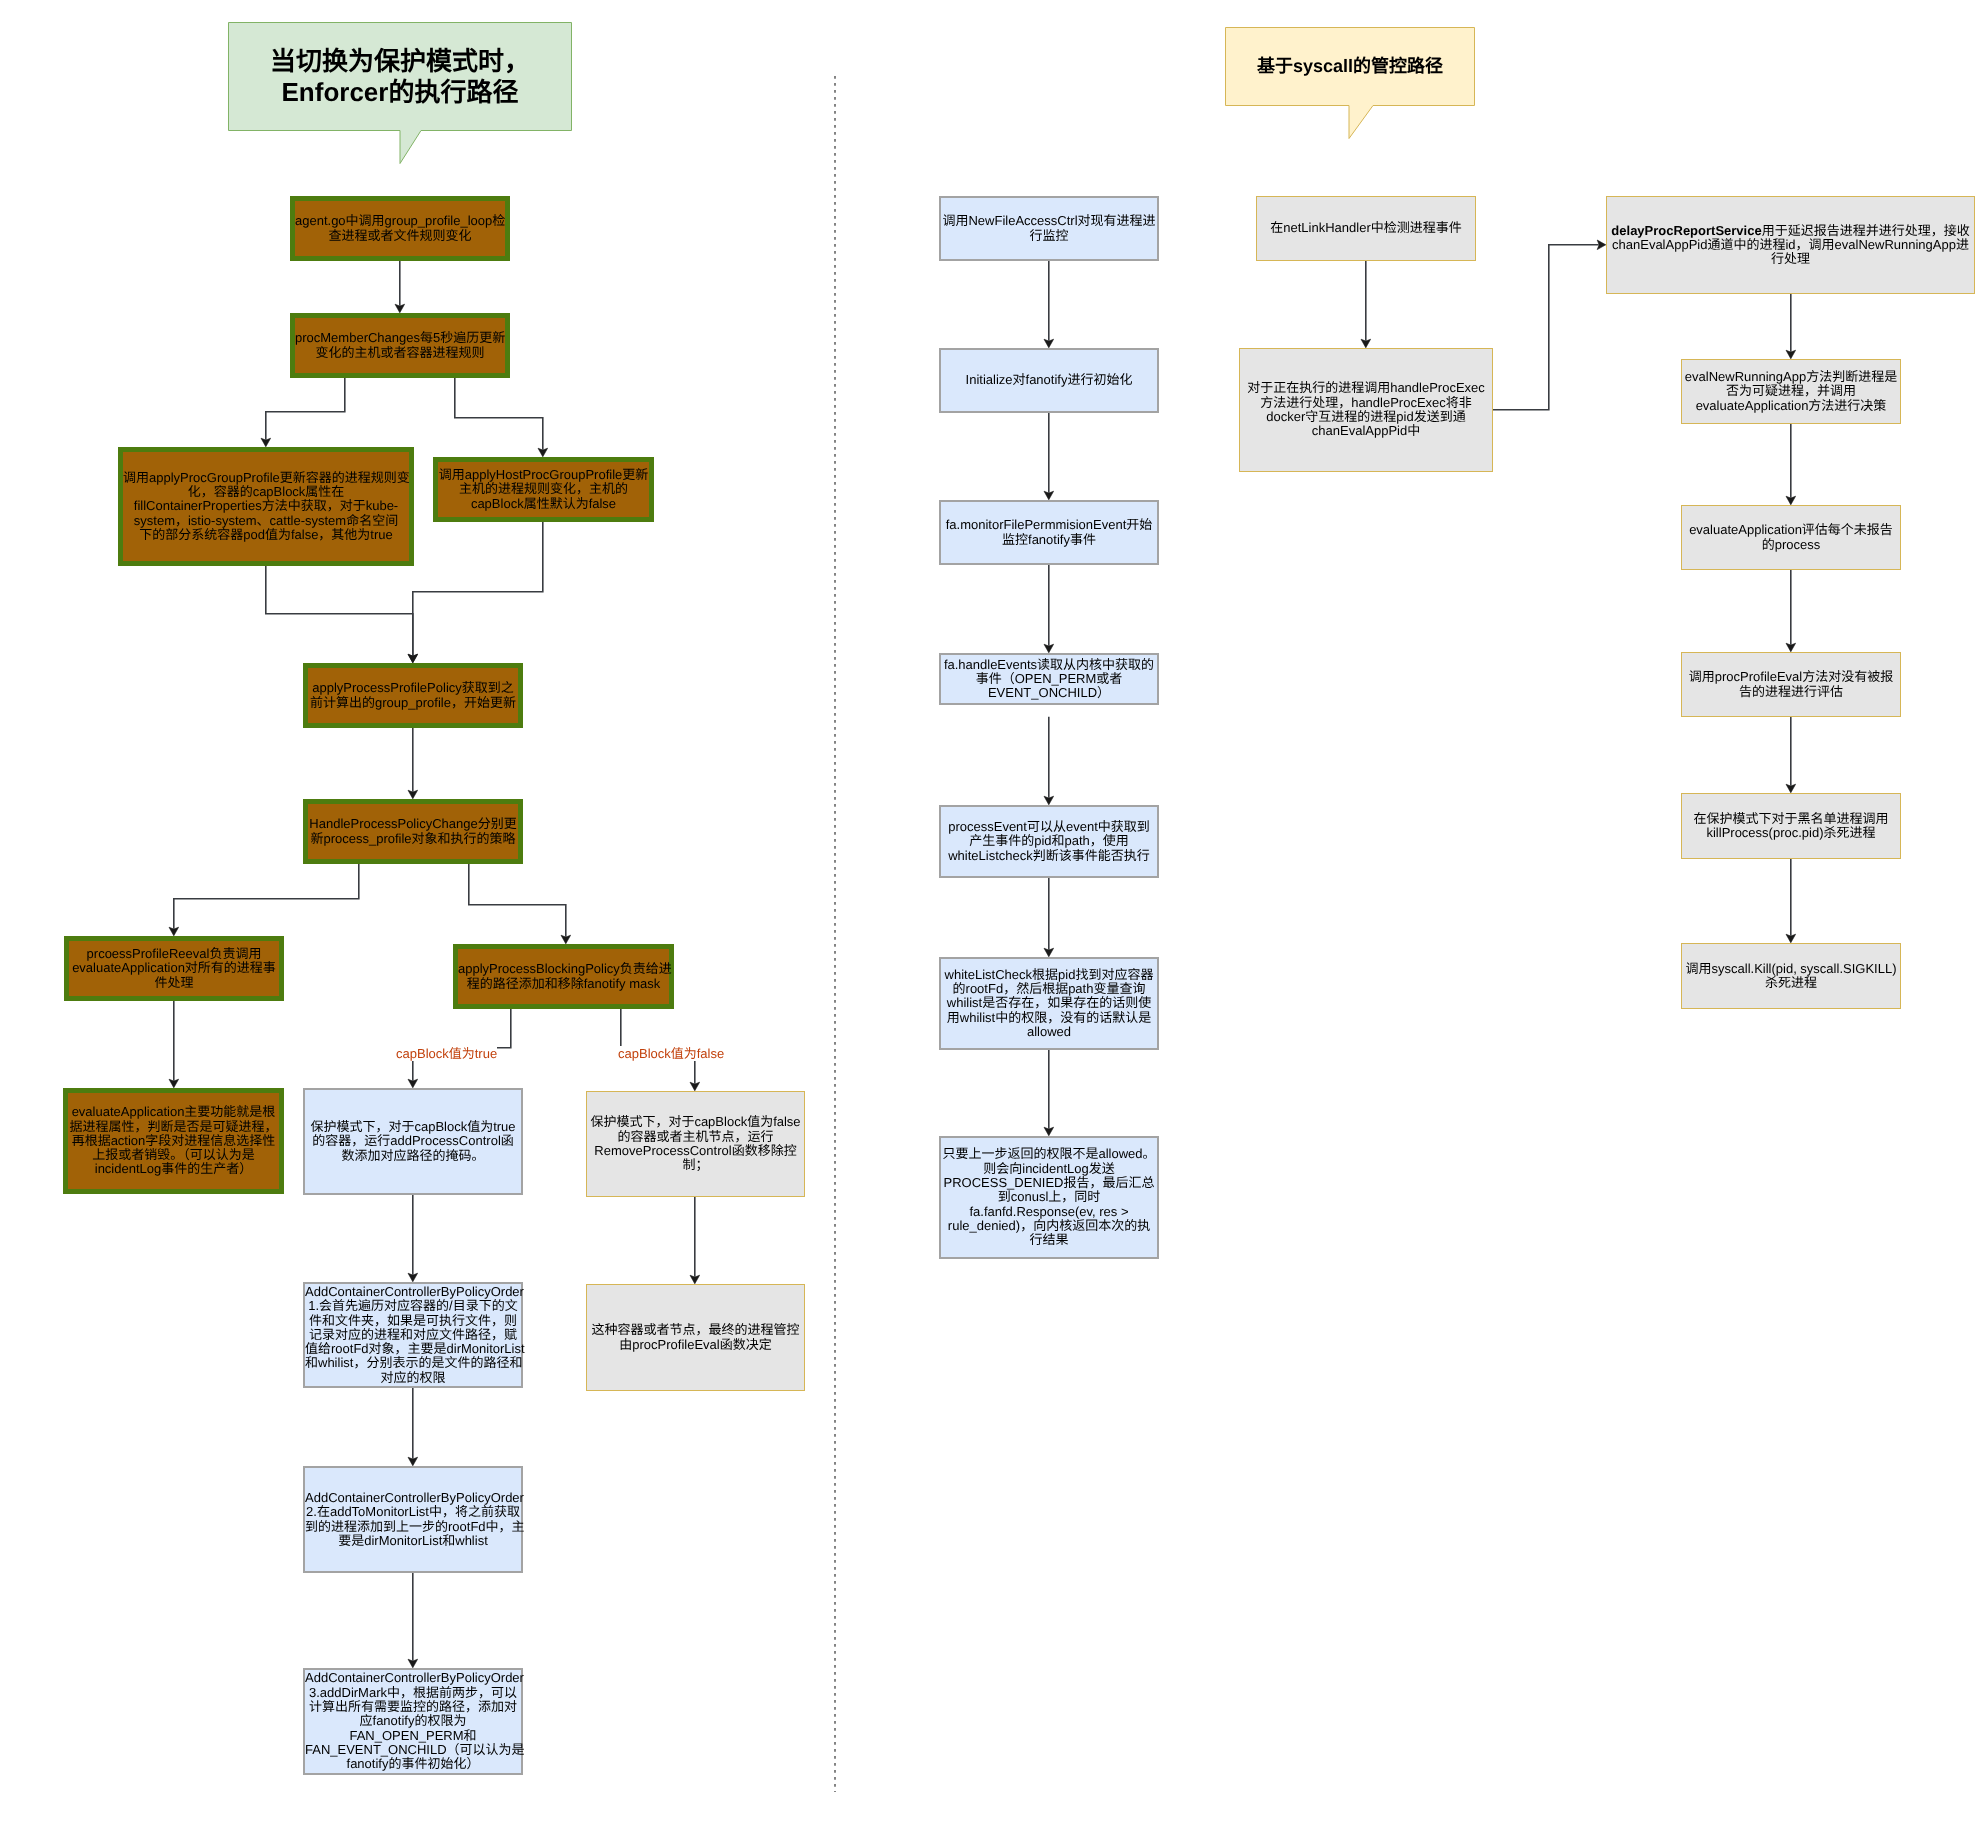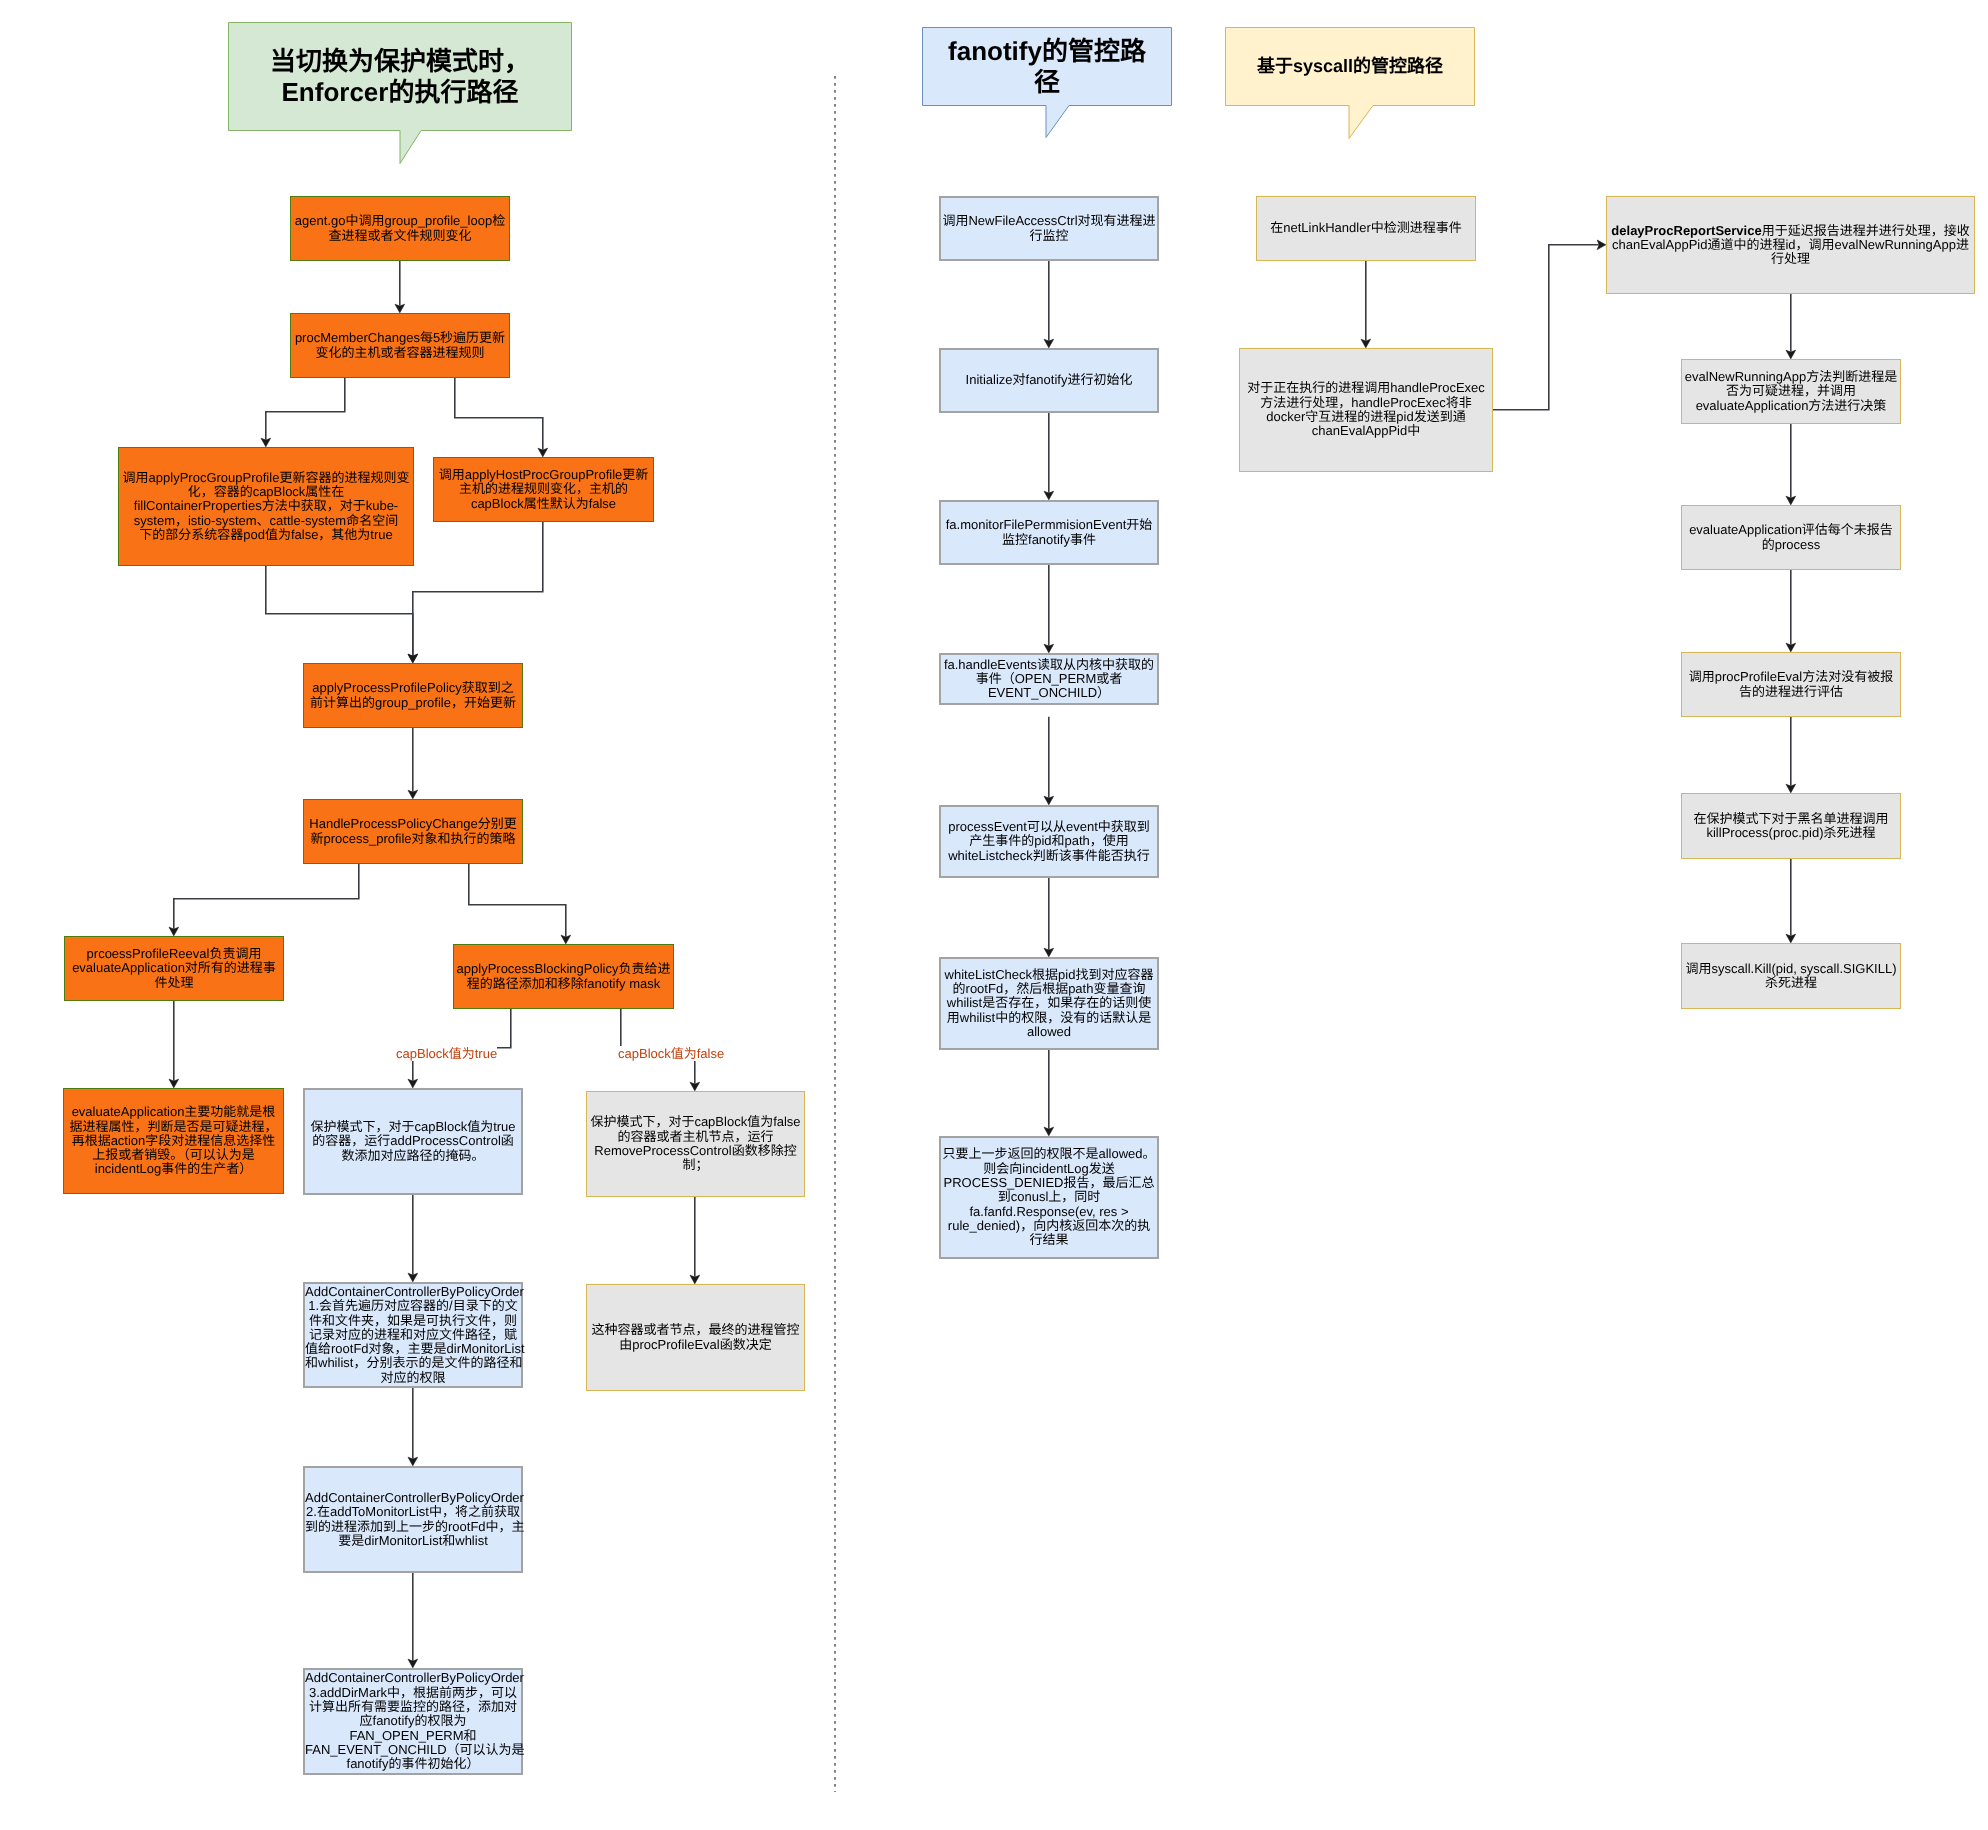--- a/index.html
+++ b/index.html
@@ -8,21 +8,21 @@
        text-rendering:geometricPrecision;backface-visibility:hidden;}
   #stage{position:absolute;left:0;top:0;width:1988px;height:1830px;}
   svg#edges{position:absolute;left:0;top:0;width:1988px;height:1830px;pointer-events:none;}
   svg#edges path,svg#edges line{fill:none;stroke:#393c41;stroke-width:1.6;}
   svg#edges .head{fill:#1a1a1a;stroke:#1a1a1a;stroke-width:0.6;}
   svg#edges .dash{stroke:#666666;stroke-width:1.6;stroke-dasharray:2.8 4.2;stroke-linecap:butt;}
   .node{position:absolute;box-sizing:border-box;display:flex;align-items:center;justify-content:center;}
   .node .t{font-size:13px;line-height:1.1;text-align:center;color:#000;width:100%;white-space:pre;
            will-change:opacity;}
   .node .t.wrap{white-space:pre-line;}
-  .n-green{background:#f97316;border:1px solid #4d7c0f;}
+  .n-green{background:#a16207;border:5px solid #4d7c0f;}
   .n-blue{background:#dae8fc;border:2px solid #a3a3a3;}
   .n-yellow{background:#e5e5e5;border:1px solid #d6b656;}
   .callout{position:absolute;}
   .callout svg.cshape{position:absolute;left:-0.5px;top:-0.5px;overflow:visible;}
   .callout .body{position:absolute;left:0;top:0;width:100%;height:100%;display:flex;
       align-items:center;justify-content:center;text-align:center;font-weight:bold;
       line-height:1.18;box-sizing:border-box;color:#000;padding:0 16px;will-change:opacity;}
   .edgelabel{position:absolute;font-size:13px;color:#c2410c;white-space:nowrap;background:#fff;line-height:1;padding:1px 0;will-change:opacity;}
 </style>
 </head>
@@ -87,26 +87,20 @@
 <path d="M1790.80 858.80 L1790.80 935.70"></path>
 <path class="head" d="M1790.80 942.80 L1786.00 934.20 L1790.80 936.09 L1795.60 934.20 Z"></path>
 <line class="dash" x1="835" y1="76" x2="835" y2="1792"></line>
     </svg>
 <div class="callout" style="left:228px;top:22px;width:344px;height:109px;">
 <svg class="cshape" width="346" height="144" viewBox="0 0 346 144">
         <path d="M0.5 0.5 H343.5 V108.5 H193 L172 141.5 V108.5 H0.5 Z" fill="#d5e8d4" stroke="#82b366" stroke-width="1"></path>
       </svg>
 <div class="body" style="font-size:26px;">当切换为保护模式时，Enforcer的执行路径</div>
 </div>
-<div class="callout" style="left:922px;top:27px;width:250px;height:79px;">
-<svg class="cshape" width="252" height="113" viewBox="0 0 252 113">
-        <path d="M0.5 0.5 H249.5 V78.5 H147 L124 110.5 V78.5 H0.5 Z" fill="#dae8fc" stroke="#6c8ebf" stroke-width="1"></path>
-      </svg>
-<div class="body" style="font-size:26px;">fanotify的管控路径</div>
-</div>
 <div class="callout" style="left:1225px;top:27px;width:250px;height:79px;">
 <svg class="cshape" width="252" height="114" viewBox="0 0 252 114">
         <path d="M0.5 0.5 H249.5 V78.5 H148 L124 111.5 V78.5 H0.5 Z" fill="#fff2cc" stroke="#d6b656" stroke-width="1"></path>
       </svg>
 <div class="body" style="font-size:18px;">基于syscall的管控路径</div>
 </div>
 <div class="node n-green" style="left:290px;top:196px;width:220px;height:65px;">
       <div class="t"><span>agent.go中调用group_profile_loop检
 查进程或者文件规则变化</span></div>
     </div>

